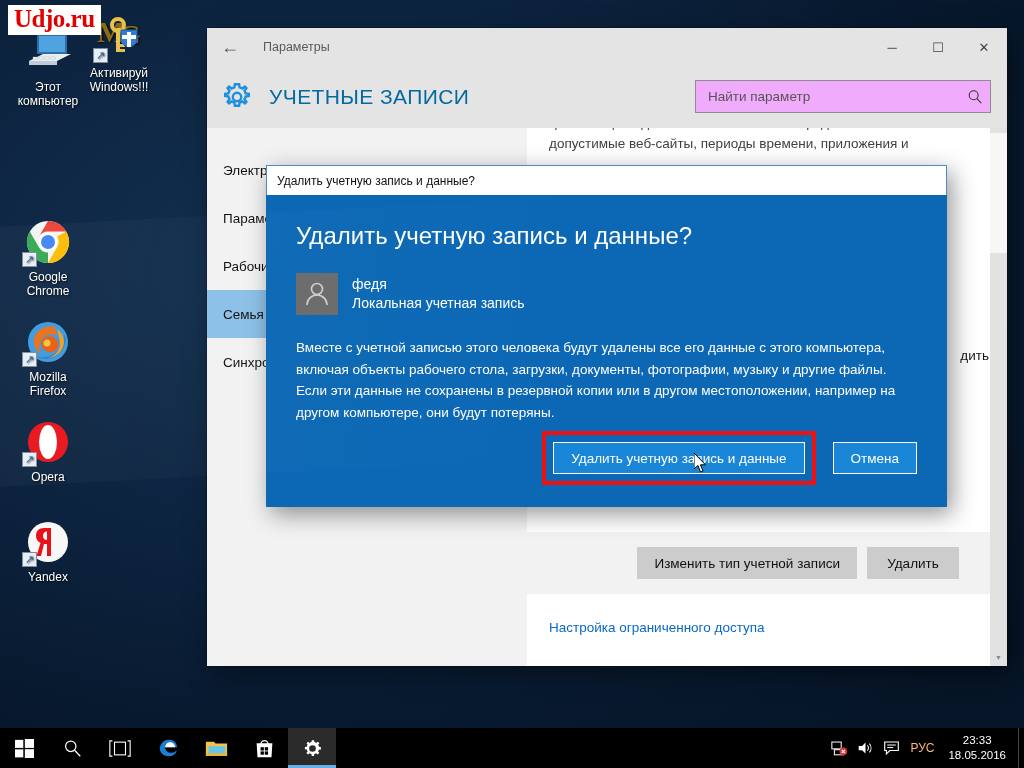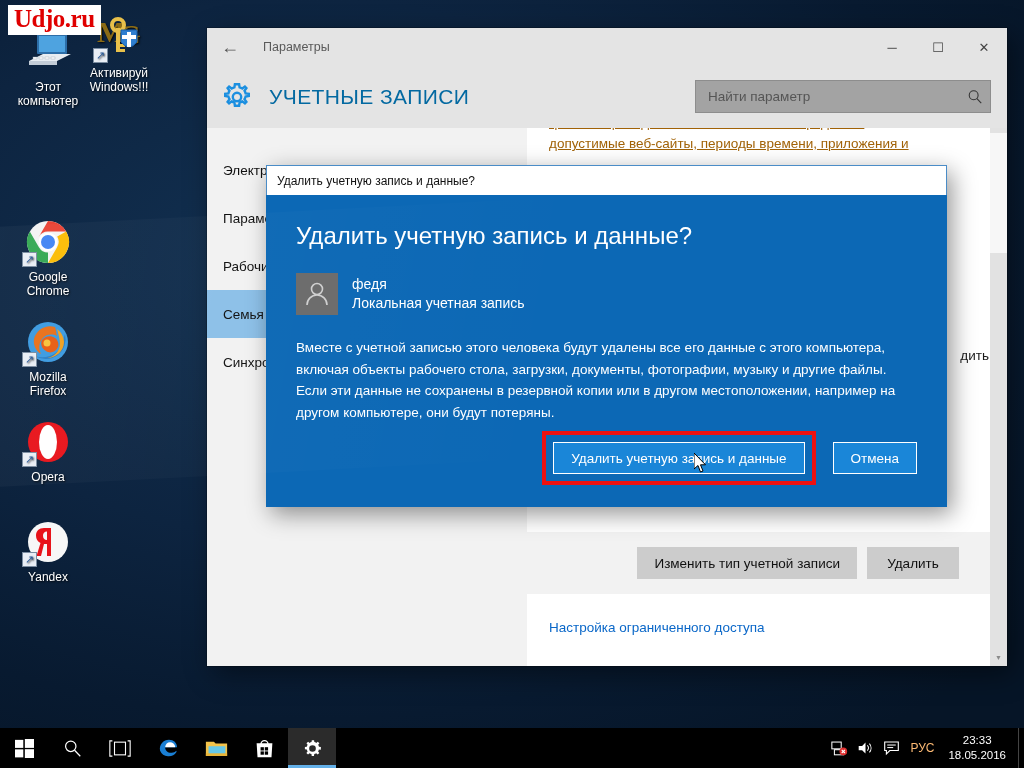--- a/index.html
+++ b/index.html
@@ -96,21 +96,21 @@
   }
   #gear-home { margin-left: 14px; width: 32px; height: 32px; }
   #page-title {
     margin-left: 16px;
     font-size: 21px; color: #0369a1;
     letter-spacing: 0.4px;
   }
   #search-box {
     position: absolute; right: 16px; top: 14px;
     width: 296px; height: 33px;
-    background: #a3a3a3; border: 1px solid #8d8d8d;
+    background: #f0abfc; border: 1px solid #8d8d8d;
     display: flex; align-items: center;
   }
   #search-input {
     flex: 1; border: none; outline: none;
     font-family: "Liberation Sans", sans-serif;
     font-size: 13.5px; color: #111;
     padding: 0 8px 0 12px; background: transparent;
   }
   #search-input::placeholder { color: #555; }
   #search-icon { width: 30px; display:flex; align-items:center; justify-content:center; color:#333; }
@@ -133,21 +133,21 @@
   }
   .nav-item.selected { background: #8cc0e8; }
 
   #content {
     flex: 1; height: 100%;
     position: relative;
     background: #fff;
     overflow: hidden;
   }
   .c-para {
-    font-size: 13.5px; color: #a16207; line-height: 21px; text-decoration: underline;
+    font-size: 13.5px; color: #404040; line-height: 21px;
   }
   .c-fragment-top {
     position: absolute; left: 22px; top: -16px;
     width: 410px;
   }
   #btn-row {
     position: absolute; left: 0; top: 404px;
     width: 100%; height: 62px;
     background: #f2f2f2;
     display: flex; align-items: center; justify-content: flex-end;

